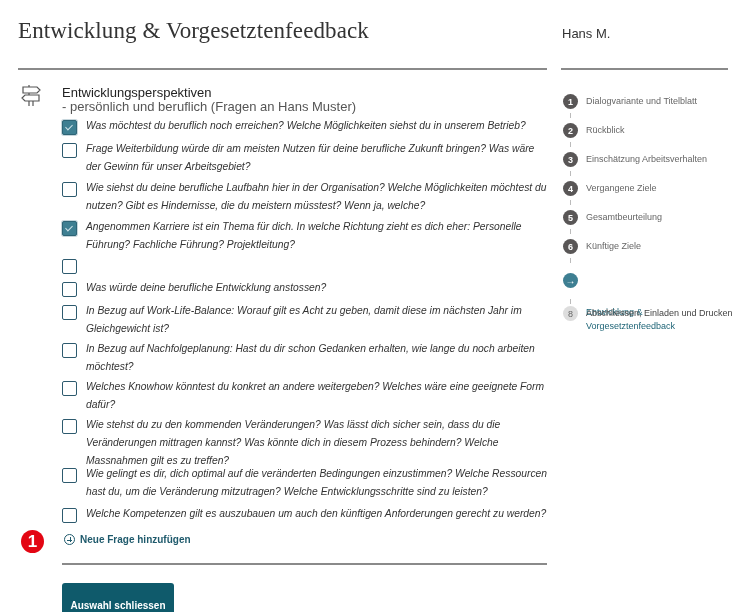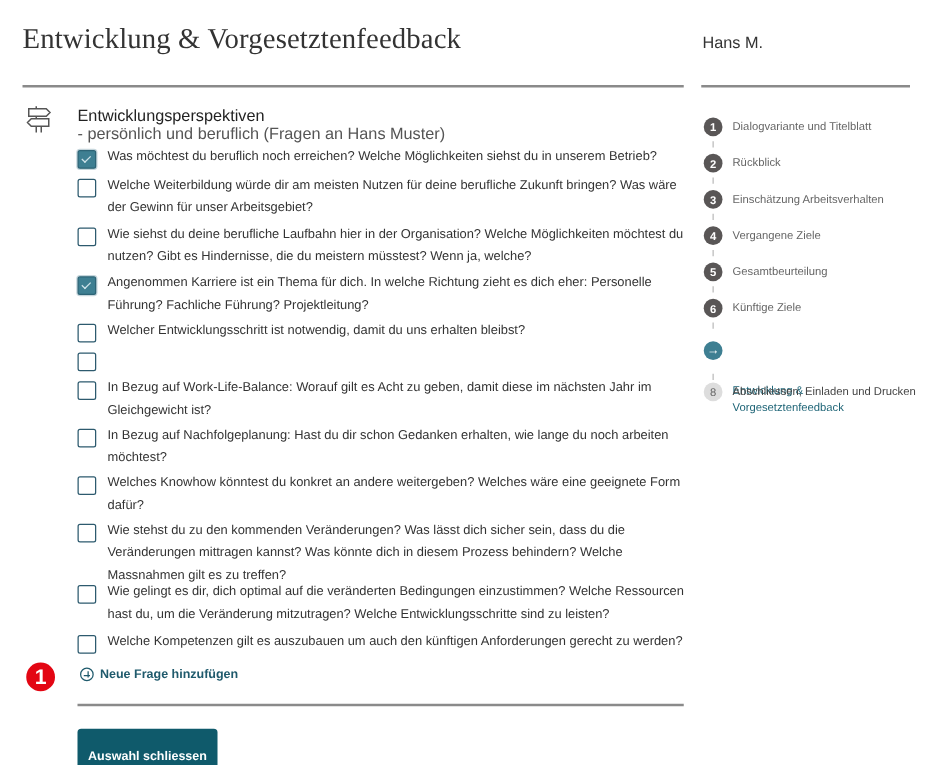--- a/index.html
+++ b/index.html
@@ -23,21 +23,21 @@
     font-size: 13px; font-weight: normal; color: #222;
   }
   .section-subtitle {
     position: absolute; left: 62px; top: 99px;
     font-size: 13px; color: #555;
   }
 
   .questions { position: absolute; left: 62px; top: 119px; width: 490px; }
   .q {
     position: absolute; left: 0; width: 490px;
-    display: flex; align-items: flex-start;
+    display: flex; align-items: flex-start; font-style: italic;
   }
   .cb {
     flex: 0 0 15px; width: 15px; height: 15px;
     border: 1.5px solid #2d5a6e; border-radius: 2px; background: #fff;
     margin-top: 1px; margin-right: 9px; position: relative;
   }
   .cb.checked { background: #3e7f92; border-color: #2d6476; box-shadow: 0 0 0 1px #c6d6dc; }
   .cb.checked::after {
     content: ""; position: absolute; left: 4px; top: 2px; width: 3px; height: 6px;
     border-right: 1.2px solid #cfe3ea; border-bottom: 1.2px solid #cfe3ea; transform: rotate(45deg);
@@ -102,36 +102,36 @@
 <div class="section-title">Entwicklungsperspektiven</div>
 <div class="section-subtitle">- persönlich und beruflich (Fragen an Hans Muster)</div>
 
 <div class="questions">
   <div class="q" style="top:0px">
     <span class="cb checked"></span>
     <span class="q-text">Was möchtest du beruflich noch erreichen? Welche Möglichkeiten siehst du in unserem Betrieb?</span>
   </div>
   <div class="q" style="top:23px">
     <span class="cb"></span>
-    <span class="q-text">Welche Weiterbildung würde dir am meisten Nutzen für deine berufliche Zukunft bringen? Was wäre der Gewinn für unser Arbeitsgebiet?</span>
+    <span class="q-text">Frage Weiterbildung würde dir am meisten Nutzen für deine berufliche Zukunft bringen? Was wäre der Gewinn für unser Arbeitsgebiet?</span>
   </div>
   <div class="q" style="top:62px">
     <span class="cb"></span>
     <span class="q-text">Wie siehst du deine berufliche Laufbahn hier in der Organisation? Welche Möglichkeiten möchtest du nutzen? Gibt es Hindernisse, die du meistern müsstest? Wenn ja, welche?</span>
   </div>
   <div class="q" style="top:101px">
     <span class="cb checked"></span>
     <span class="q-text">Angenommen Karriere ist ein Thema für dich. In welche Richtung zieht es dich eher: Personelle Führung? Fachliche Führung? Projektleitung?</span>
   </div>
   <div class="q" style="top:139px">
     <span class="cb"></span>
-    <span class="q-text">Welcher Entwicklungsschritt ist notwendig, damit du uns erhalten bleibst?</span>
   </div>
   <div class="q" style="top:162px">
     <span class="cb"></span>
+    <span class="q-text">Was würde deine berufliche Entwicklung anstossen?</span>
   </div>
   <div class="q" style="top:185px">
     <span class="cb"></span>
     <span class="q-text">In Bezug auf Work-Life-Balance: Worauf gilt es Acht zu geben, damit diese im nächsten Jahr im Gleichgewicht ist?</span>
   </div>
   <div class="q" style="top:223px">
     <span class="cb"></span>
     <span class="q-text">In Bezug auf Nachfolgeplanung: Hast du dir schon Gedanken erhalten, wie lange du noch arbeiten möchtest?</span>
   </div>
   <div class="q" style="top:261px">

